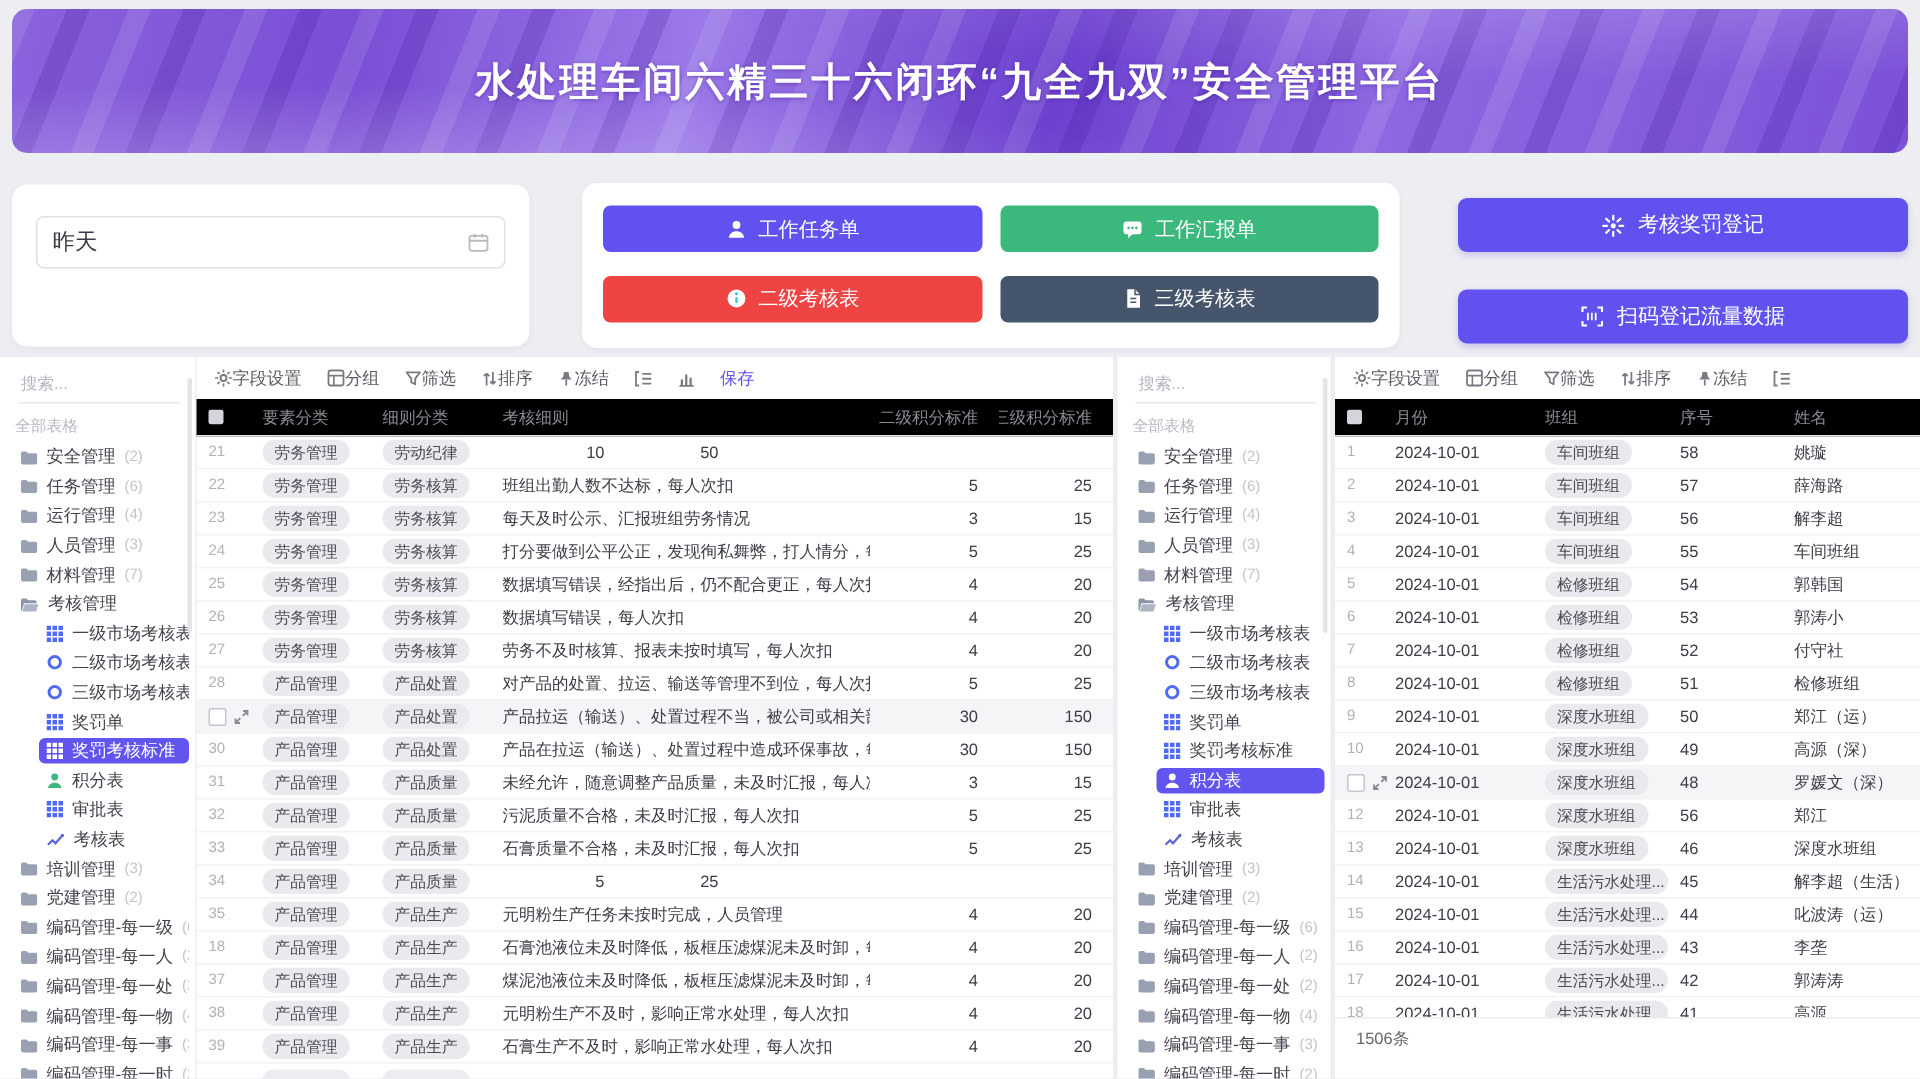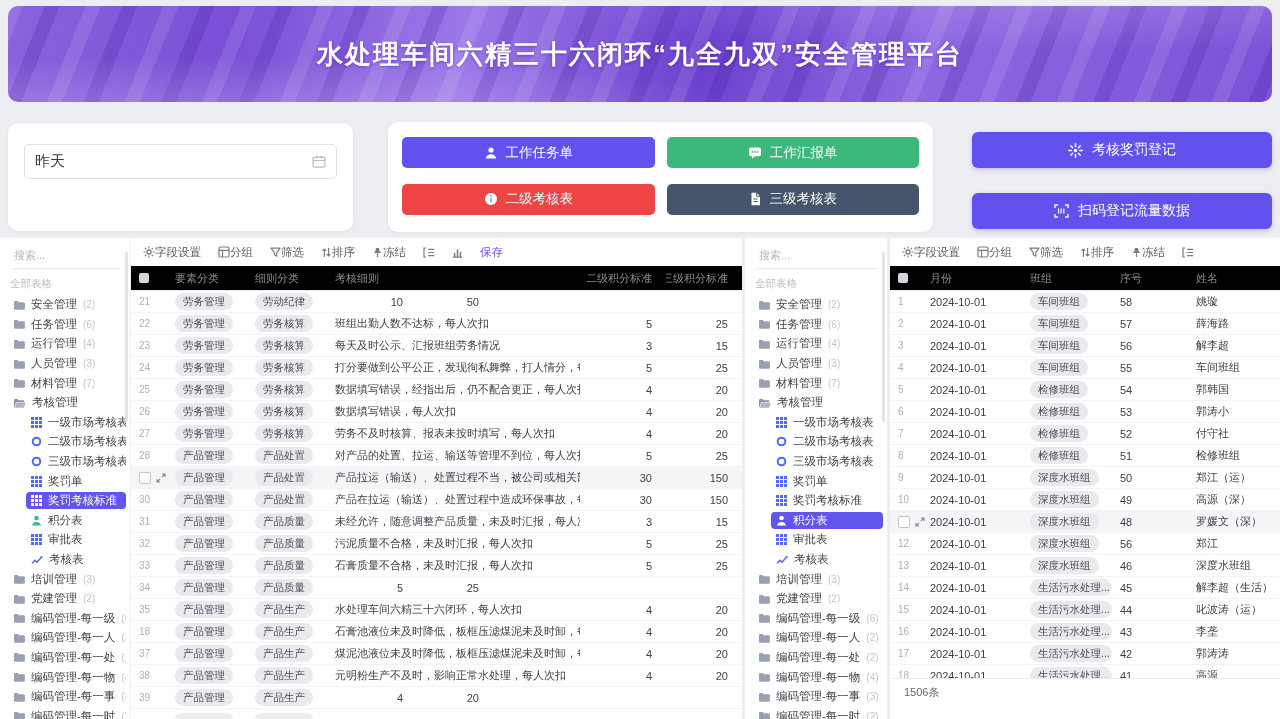--- a/index.html
+++ b/index.html
@@ -728,21 +728,21 @@
     <div class="trow">
       <span class="cell mc-sel">
         <span class="rownum">35</span>
       </span>
       <span class="cell mc-cat">
         <span class="pill">产品管理</span>
       </span>
       <span class="cell mc-sub">
         <span class="pill">产品生产</span>
       </span>
-      <span class="cell mc-rule">水处理车间六精三十六闭环，每人次扣</span>
+      <span class="cell mc-rule">元明粉生产任务未按时完成，人员管理</span>
       <span class="cell mc-v2 num">4</span>
       <span class="cell mc-v3 num">20</span>
     </div>
     <div class="trow">
       <span class="cell mc-sel">
         <span class="rownum">18</span>
       </span>
       <span class="cell mc-cat">
         <span class="pill">产品管理</span>
       </span>
@@ -784,20 +784,21 @@
     <div class="trow">
       <span class="cell mc-sel">
         <span class="rownum">39</span>
       </span>
       <span class="cell mc-cat">
         <span class="pill">产品管理</span>
       </span>
       <span class="cell mc-sub">
         <span class="pill">产品生产</span>
       </span>
+      <span class="cell mc-rule">石膏生产不及时，影响正常水处理，每人次扣</span>
       <span class="cell mc-v2 num">4</span>
       <span class="cell mc-v3 num">20</span>
     </div>
     <div class="ghost-row">
       <span class="cell mc-sel"></span>
       <span class="cell mc-cat">
         <span class="ghost-pill"></span>
       </span>
       <span class="cell mc-sub">
         <span class="ghost-pill"></span>

